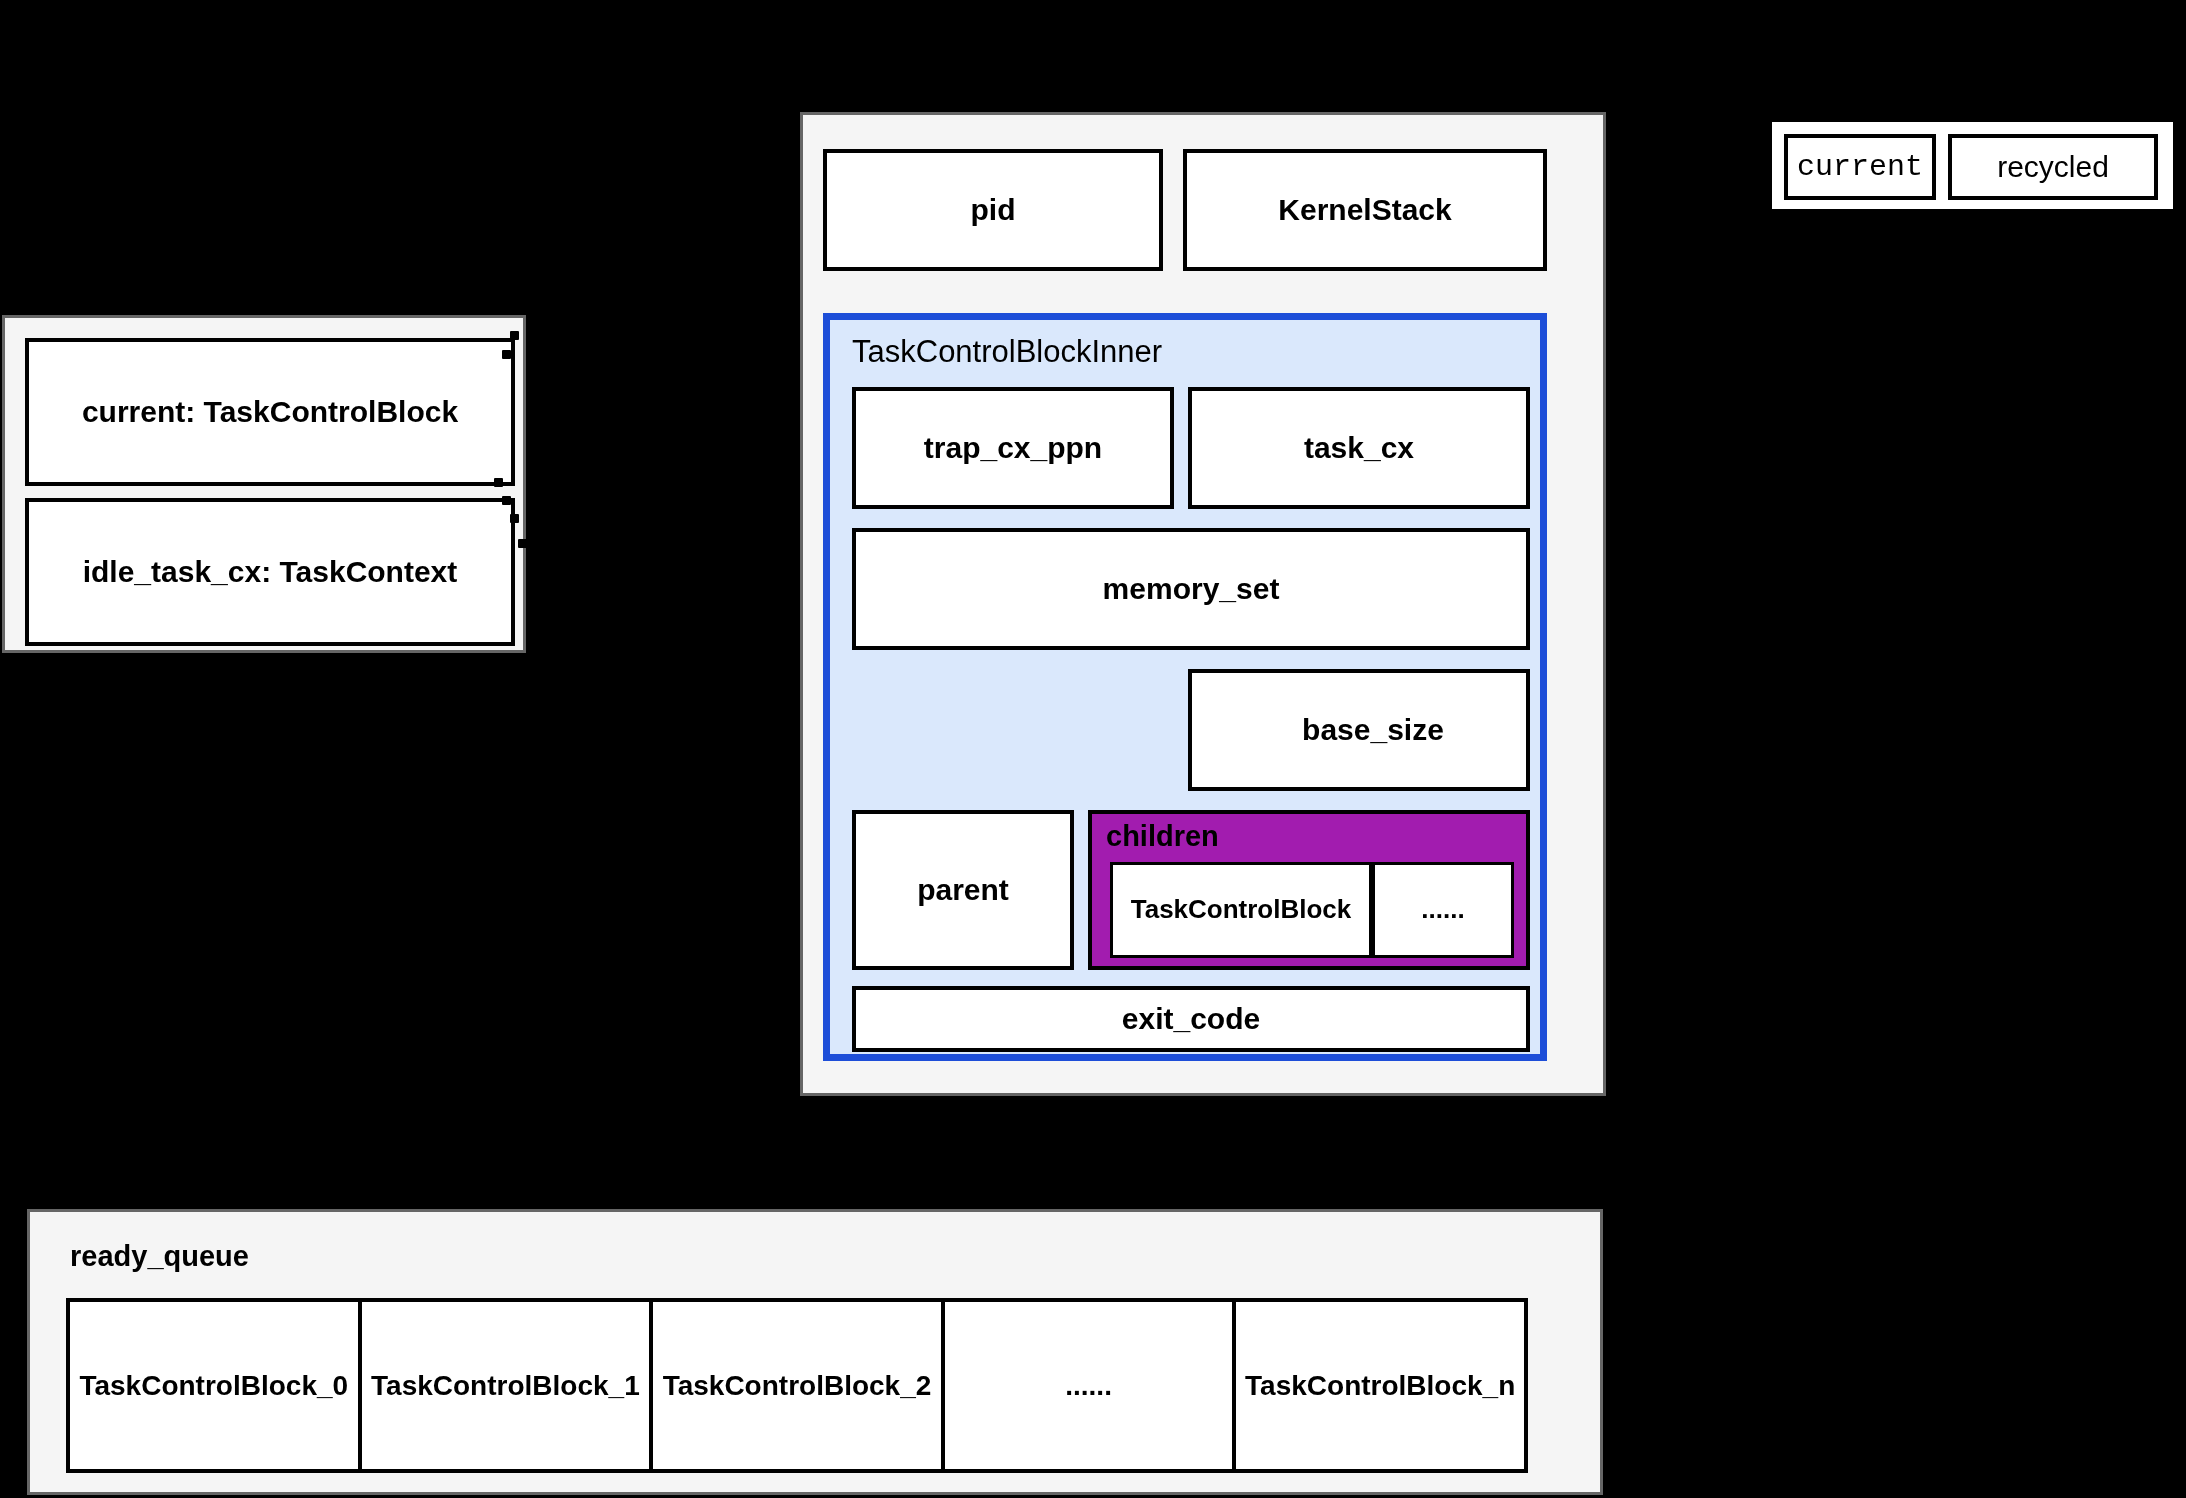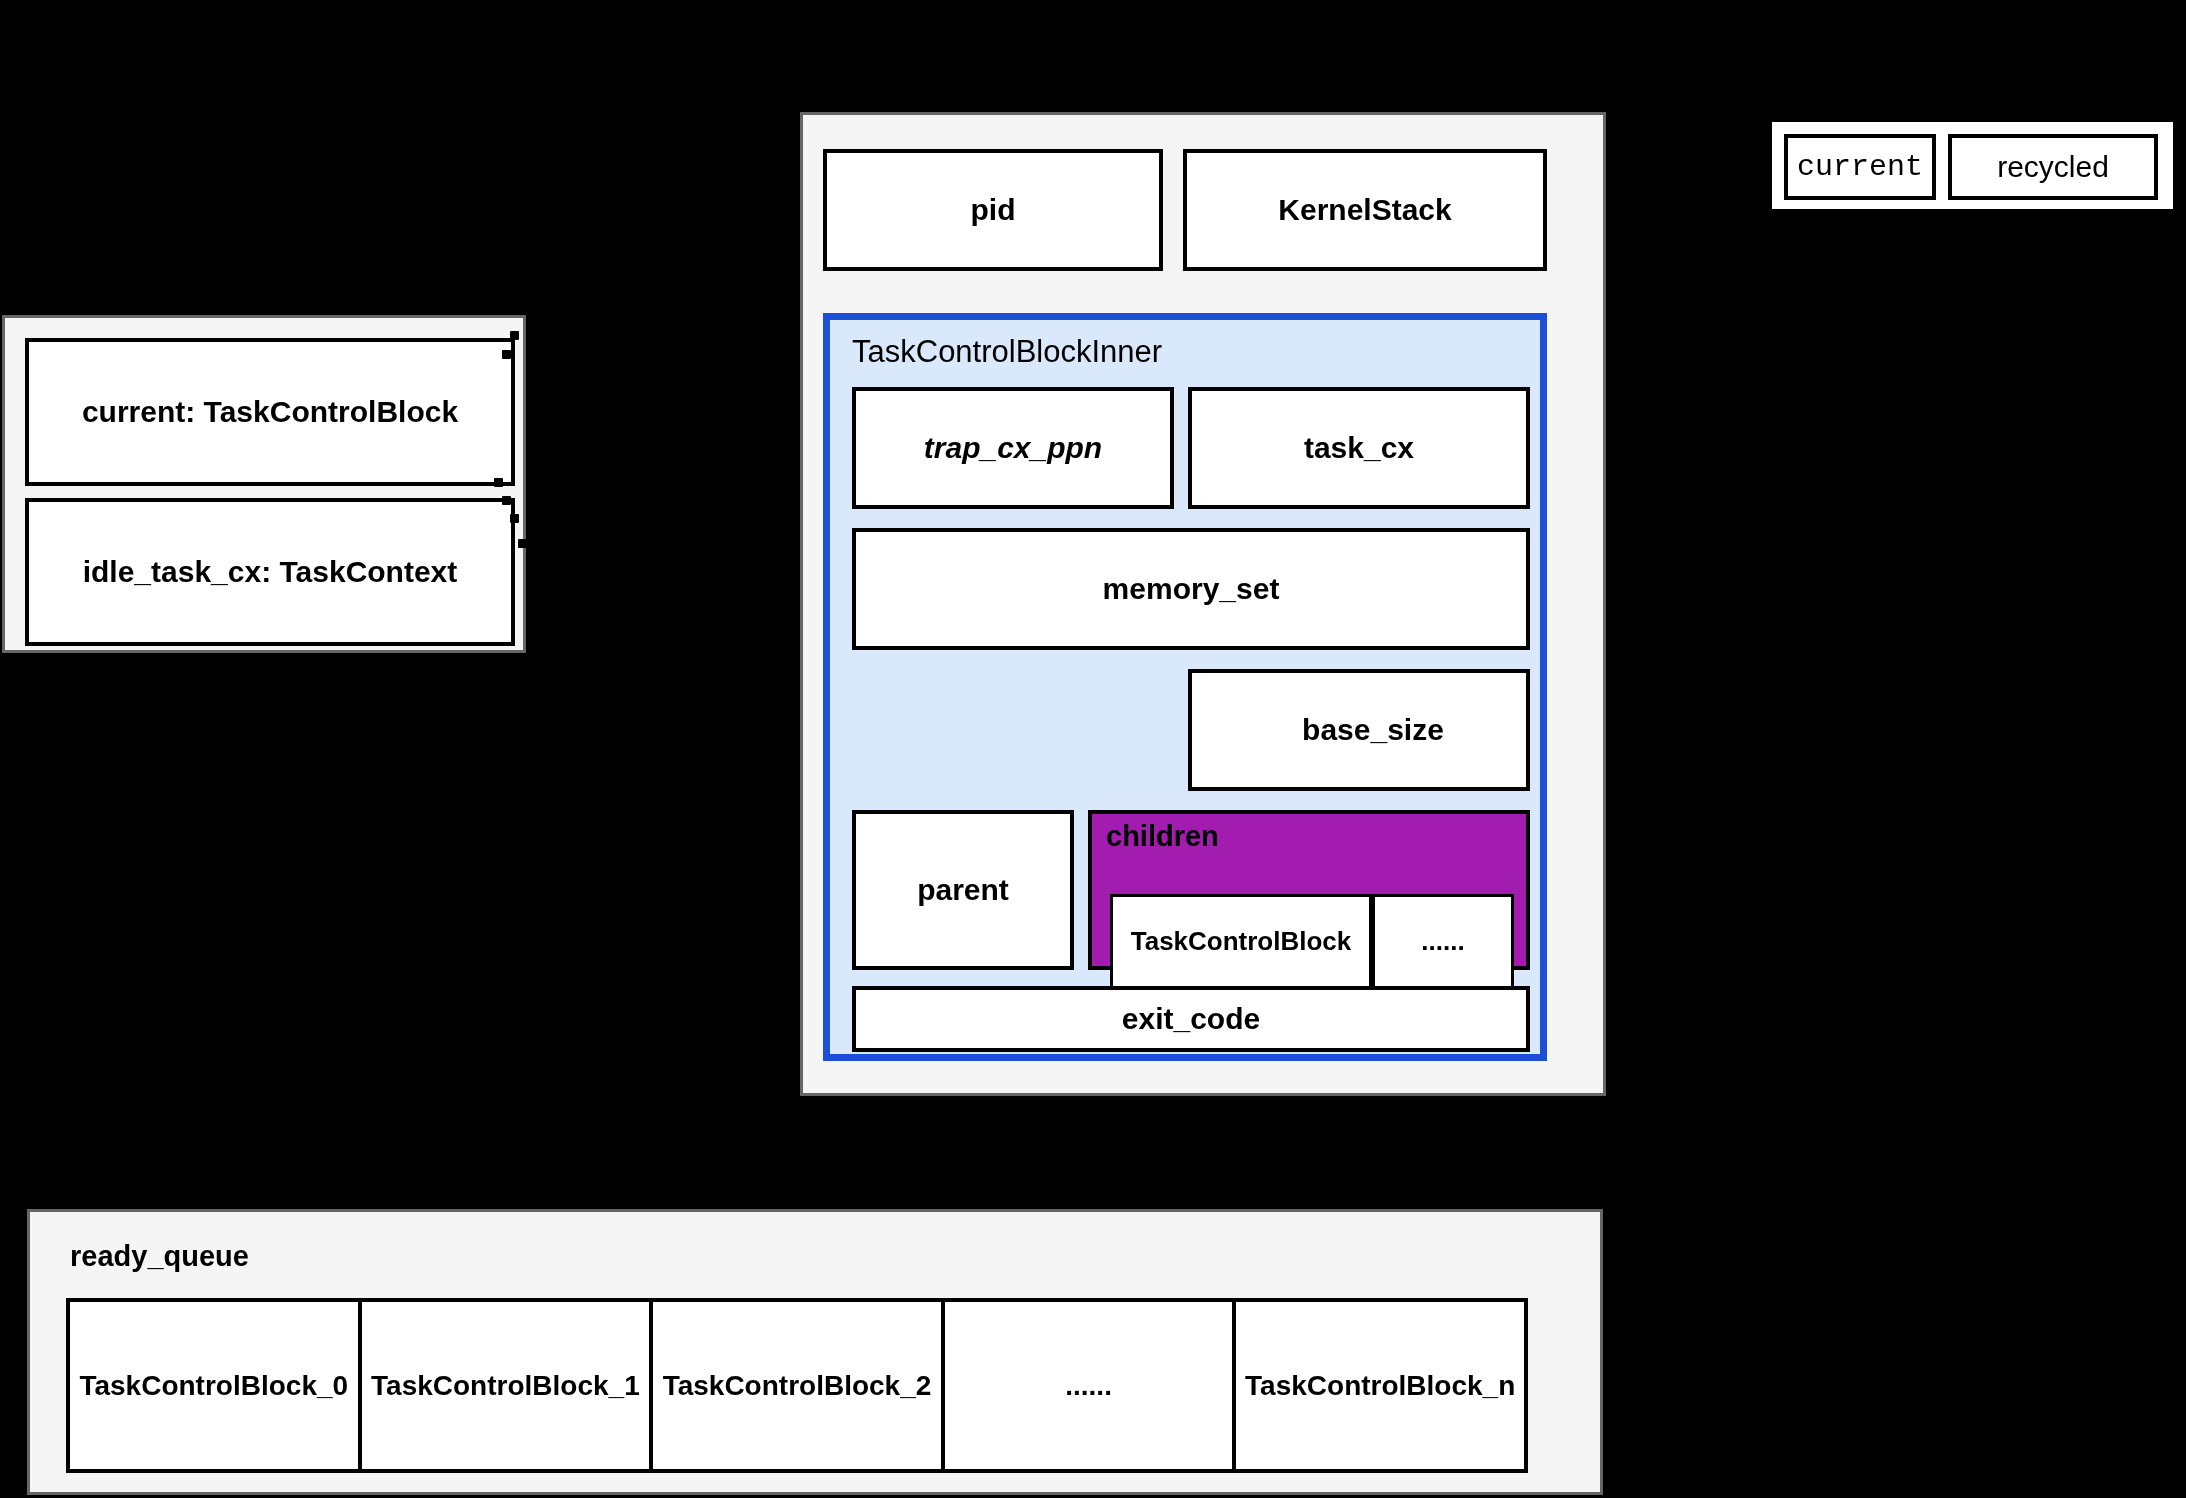--- a/index.html
+++ b/index.html
@@ -31,21 +31,21 @@
     box-sizing: border-box;
     display: flex;
     align-items: center;
     justify-content: center;
     color: #000000;
     font-weight: bold;
     font-size: 30px;
     text-align: center;
     line-height: 1.15;
   }
-  .wbox.thin { border-width: 3px; margin-top: 32px; }
+  .wbox.thin { border-width: 3px; }
 
   
   #left-panel { left: 2px; top: 315px; width: 524px; height: 338px; }
   #left-current { left: 20px; top: 20px; width: 490px; height: 148px; }
   #left-idle    { left: 20px; top: 180px; width: 490px; height: 148px; }
 
   .dot {
     position: absolute;
     width: 9px; height: 9px;
     background: #000000;
@@ -66,21 +66,21 @@
     box-sizing: border-box;
   }
   #inner-title {
     position: absolute;
     left: 22px; top: 14px;
     font-size: 31px;
     color: #000000;
     font-weight: normal;
     white-space: nowrap;
   }
-  #in-trap   { left: 22px;  top: 67px;  width: 322px; height: 122px; font-style: italic; }
+  #in-trap   { left: 22px;  top: 67px;  width: 322px; height: 122px; }
   #in-taskcx { left: 358px; top: 67px;  width: 342px; height: 122px; }
   #in-memset { left: 22px;  top: 208px; width: 678px; height: 122px; }
   #in-status { left: 22px;  top: 349px; width: 322px; height: 122px; }
   #in-base   { left: 358px; top: 349px; width: 342px; height: 122px; padding-left: 28px; }
   #in-parent { left: 22px;  top: 490px; width: 222px; height: 160px; }
 
   #in-children {
     position: absolute;
     left: 258px; top: 490px;
     width: 442px; height: 160px;

